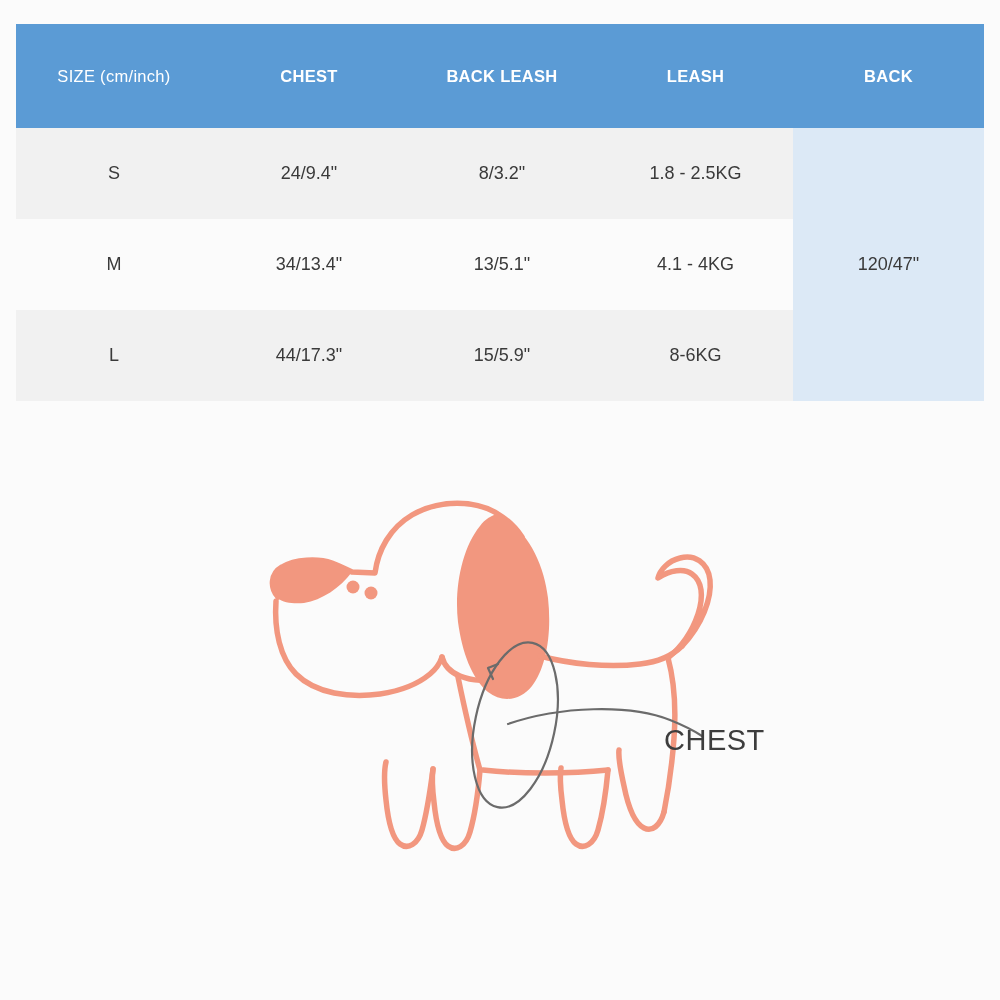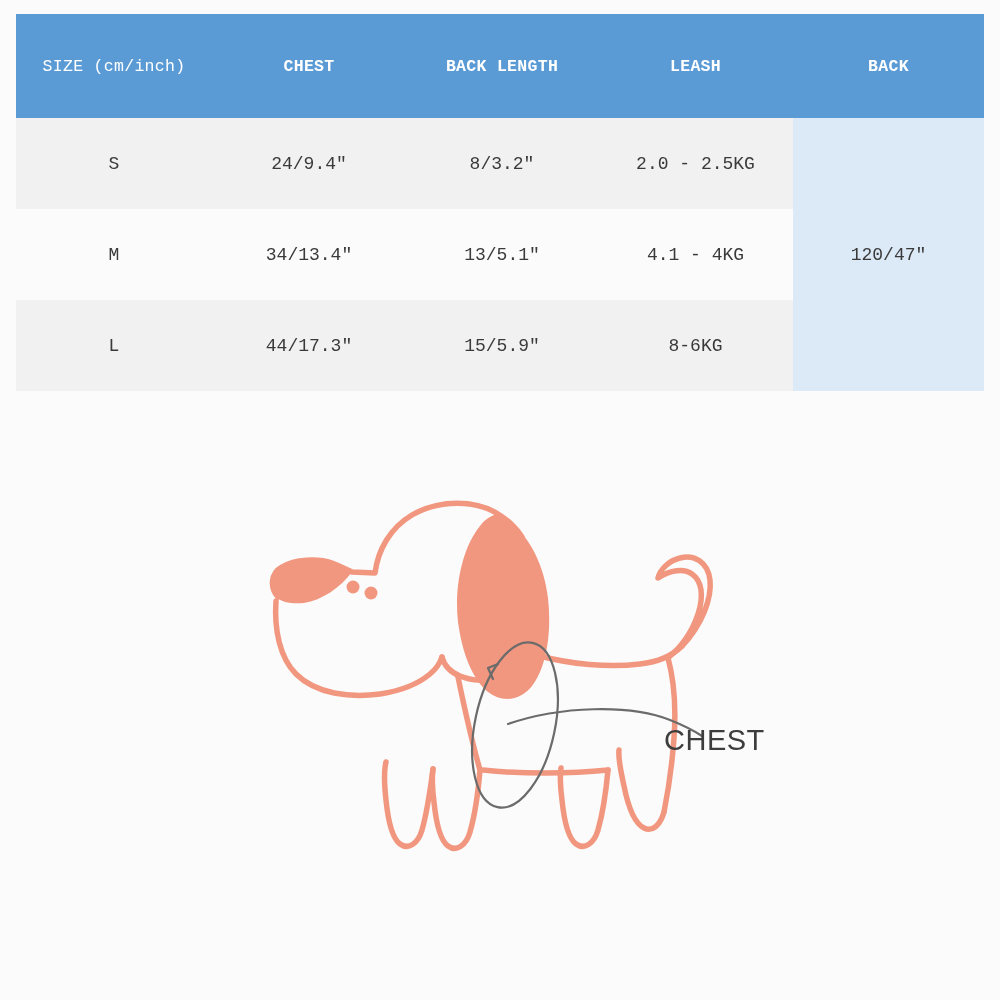--- a/index.html
+++ b/index.html
@@ -12,24 +12,23 @@
     background: #fbfbfb;
     font-family: "Liberation Sans", sans-serif;
     overflow: hidden;
     position: relative;
   }
 
   
   #size-table-wrap {
     position: absolute;
     left: 16px;
-    top: 14px;
+    top: 24px;
     width: 968px;
     height: 376px;
-    font-family: Liberation Mono, monospace;
   }
   table.size-table {
     width: 968px;
     border-collapse: collapse;
     table-layout: fixed;
   }
   table.size-table th,
   table.size-table td {
     border: 0;
     padding: 0;
@@ -100,31 +99,31 @@
       <col class="c-size">
         <col class="c-chest">
         <col class="c-back">
         <col class="c-weight">
         <col class="c-leash">
     </colgroup>
     <thead>
       <tr class="header-row">
         <th class="col-size">SIZE (cm/inch)</th>
         <th>CHEST</th>
-        <th>BACK LENGTH</th>
+        <th>BACK LEASH</th>
         <th>LEASH</th>
         <th>BACK</th>
       </tr>
     </thead>
     <tbody>
       <tr class="row-odd">
         <td class="data-cell">S</td>
         <td class="data-cell">24/9.4"</td>
         <td class="data-cell">8/3.2"</td>
-        <td class="data-cell">2.0 - 2.5KG</td>
+        <td class="data-cell">1.8 - 2.5KG</td>
         <td class="leash-cell" rowspan="3">120/47"</td>
       </tr>
       <tr class="row-even">
         <td class="data-cell">M</td>
         <td class="data-cell">34/13.4"</td>
         <td class="data-cell">13/5.1"</td>
         <td class="data-cell">4.1 - 4KG</td>
       </tr>
       <tr class="row-odd">
         <td class="data-cell">L</td>

